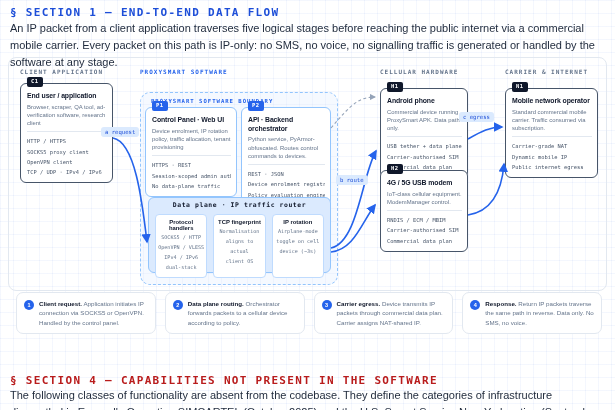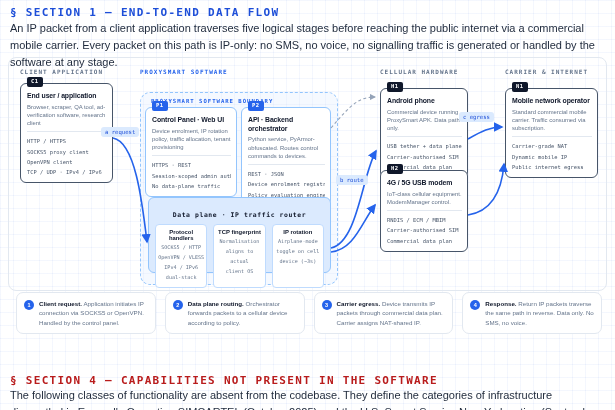--- a/index.html
+++ b/index.html
@@ -37,21 +37,21 @@
     font-size:5.4px;color:#475569;line-height:1.9;}
   .spec{display:block;white-space:nowrap;overflow:hidden;}
 
   .boundary{left:140px;top:92px;width:198px;height:193px;border:1.5px dashed #93c5fd;
     border-radius:10px;background:rgba(219,234,254,0.28);z-index:1;}
   .boundary-label{position:absolute;top:5px;left:10px;
     font-family:"DejaVu Sans Mono","Liberation Mono",monospace;font-weight:bold;
     font-size:5.6px;letter-spacing:1px;color:#2563eb;white-space:nowrap;}
 
   .dataplane{left:148px;top:197px;width:183px;height:76px;background:#dbeafe;
-    border:1px solid #93c5fd;border-radius:6px;z-index:2;padding:13px 6px;}
+    border:1px solid #93c5fd;border-radius:6px;z-index:2;padding:3px 6px;}
   .dataplane-title{font-family:"DejaVu Sans Mono","Liberation Mono",monospace;font-weight:bold;
     font-size:6.4px;letter-spacing:.6px;text-align:center;color:#0f172a;margin-bottom:5px;white-space:nowrap;}
   .cells{display:flex;gap:6px;}
   .cell{flex:1;background:#fff;border:1px solid #bfdbfe;border-radius:4px;
     padding:4px 2px;text-align:center;min-height:48px;}
   .cell-title{font-weight:bold;font-size:5.9px;margin-bottom:2px;}
   .cell-line{display:block;font-family:"DejaVu Sans Mono","Liberation Mono",monospace;
     font-size:5.1px;color:#64748b;line-height:1.95;}
 
   .flow-bubble{position:absolute;background:#dbeafe;color:#1d4ed8;border-radius:3px;

